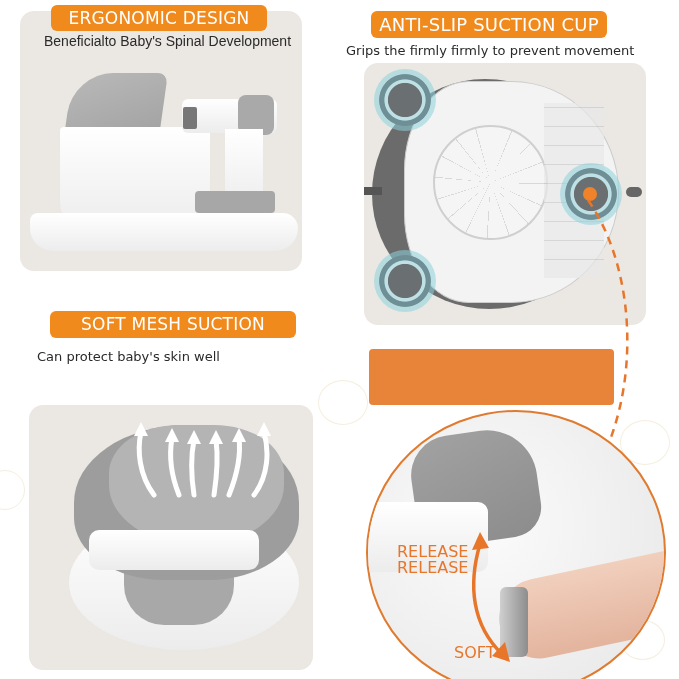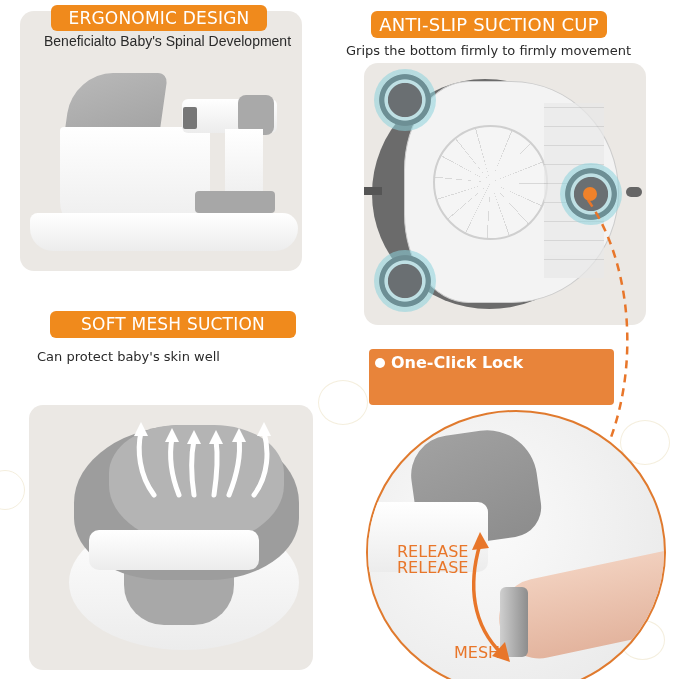--- a/index.html
+++ b/index.html
@@ -46,21 +46,21 @@
   <div style="position:absolute;left:218px;top:84px;width:36px;height:40px;background:#a9a9a9;border-radius:8px;"></div>
   <div class="white" style="left:205px;top:118px;width:38px;height:80px;"></div>
   <div style="position:absolute;left:175px;top:180px;width:80px;height:22px;background:#a7a7a7;border-radius:4px;"></div>
   <div class="white" style="left:10px;top:202px;width:268px;height:38px;border-radius:10px 20px 30px 30px;"></div>
   <div style="position:absolute;left:163px;top:96px;width:14px;height:22px;background:#777;border-radius:2px;"></div>
 </div>
 <div class="badge" style="left:51px;top:5px;width:216px;height:26px;font-size:17px;line-height:26px;">ERGONOMIC DESIGN</div>
 <div class="subtitle" style="left:25px;top:33px;font-size:14px;font-family:'Liberation Sans',sans-serif;margin-left:19px;">Beneficialto Baby's Spinal Development</div>
 
 <div class="badge" style="left:371px;top:11px;width:236px;height:27px;font-size:18px;line-height:27px;">ANTI-SLIP SUCTION CUP</div>
-<div class="subtitle" style="left:346px;top:43px;font-size:13px;">Grips the bottom firmly to firmly movement</div>
+<div class="subtitle" style="left:346px;top:43px;font-size:13px;">Grips the firmly firmly to prevent movement</div>
 <div class="panel" style="left:364px;top:63px;width:282px;height:262px;">
   <div style="position:absolute;left:8px;top:16px;width:235px;height:230px;background:#6b6b6b;border-radius:48% 52% 50% 50%/50%;"></div>
   <div style="position:absolute;left:40px;top:18px;width:215px;height:222px;background:#f3f3f3;border-radius:30% 50% 50% 30%/40% 50% 50% 40%;border:1px solid #ccc;"></div>
   <div style="position:absolute;left:69px;top:62px;width:115px;height:115px;border:2px solid #cfcfcf;border-radius:50%;background:repeating-conic-gradient(#f5f5f5 0 22deg,#d8d8d8 22deg 23deg);"></div>
   <div style="position:absolute;left:180px;top:40px;width:60px;height:175px;background:repeating-linear-gradient(0deg,#e9e9e9 0 18px,#c9c9c9 18px 19px),repeating-linear-gradient(90deg,transparent 0 16px,#c9c9c9 16px 17px);opacity:.7;"></div>
   <div style="position:absolute;left:-2px;top:124px;width:20px;height:8px;background:#555;"></div>
   <div style="position:absolute;left:262px;top:124px;width:16px;height:10px;background:#666;border-radius:5px;"></div>
   <div class="cup" style="left:10px;top:6px;width:62px;height:62px;"></div>
   <div class="cup" style="left:10px;top:187px;width:62px;height:62px;"></div>
   <div class="cup" style="left:196px;top:100px;width:62px;height:62px;"></div>
@@ -94,34 +94,30 @@
       <polygon points="53,8 46,22 60,22"></polygon>
       <polygon points="75,10 68,24 82,24"></polygon>
       <polygon points="97,10 90,24 104,24"></polygon>
       <polygon points="120,8 113,22 127,22"></polygon>
       <polygon points="145,2 138,16 152,16"></polygon>
     </g>
   </svg>
 </div>
 
 <div class="lock-box" style="left:369px;top:349px;width:245px;height:56px;">
-  <div class="lock-row">
-    <span class="dot"></span>
-    <span>One-Click Lock</span>
-  </div>
 </div>
 
 <div class="circle-zoom" style="left:366px;top:410px;width:300px;height:285px;">
   <div style="position:absolute;left:45px;top:20px;width:125px;height:110px;background:linear-gradient(160deg,#a2a2a2,#8c8c8c);border-radius:40px 50px 30px 20px;transform:rotate(-8deg);"></div>
   <div class="white" style="left:-10px;top:90px;width:130px;height:70px;border-radius:10px;"></div>
   <div style="position:absolute;left:130px;top:155px;width:190px;height:80px;background:linear-gradient(180deg,#f1cfbd,#e3b49e);border-radius:40px 0 0 40px;transform:rotate(-12deg);"></div>
   <div style="position:absolute;left:132px;top:175px;width:28px;height:70px;background:linear-gradient(90deg,#cfcfcf,#8d8d8d);border-radius:6px;"></div>
   <svg style="position:absolute;left:92px;top:118px;" width="60" height="135" viewBox="0 0 60 135">
     <path d="M20 14 C8 55 12 95 42 124" fill="none" stroke="#e8762a" stroke-width="3.5"></path>
     <polygon points="20,2 12,20 29,18" fill="#e8762a"></polygon>
     <polygon points="50,132 32,126 45,112" fill="#e8762a"></polygon>
   </svg>
 </div>
 <div class="orange-text" style="left:397px;top:544px;font-size:16px;">
   <div>RELEASE</div>
   <div>RELEASE</div>
 </div>
-<div class="orange-text" style="left:454px;top:645px;font-size:16px;">MESH</div>
+<div class="orange-text" style="left:454px;top:645px;font-size:16px;">SOFT</div>
 
 </body></html>

